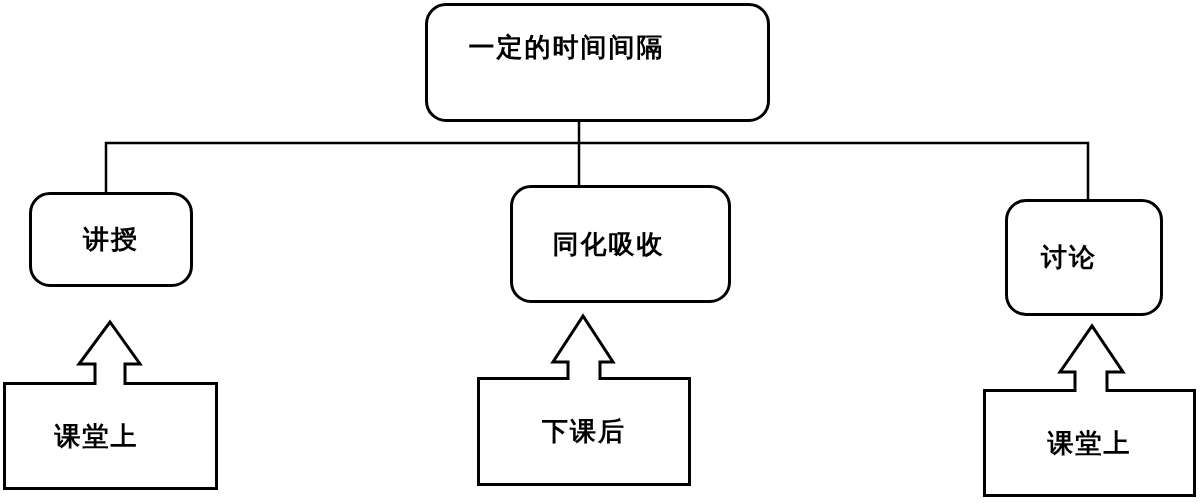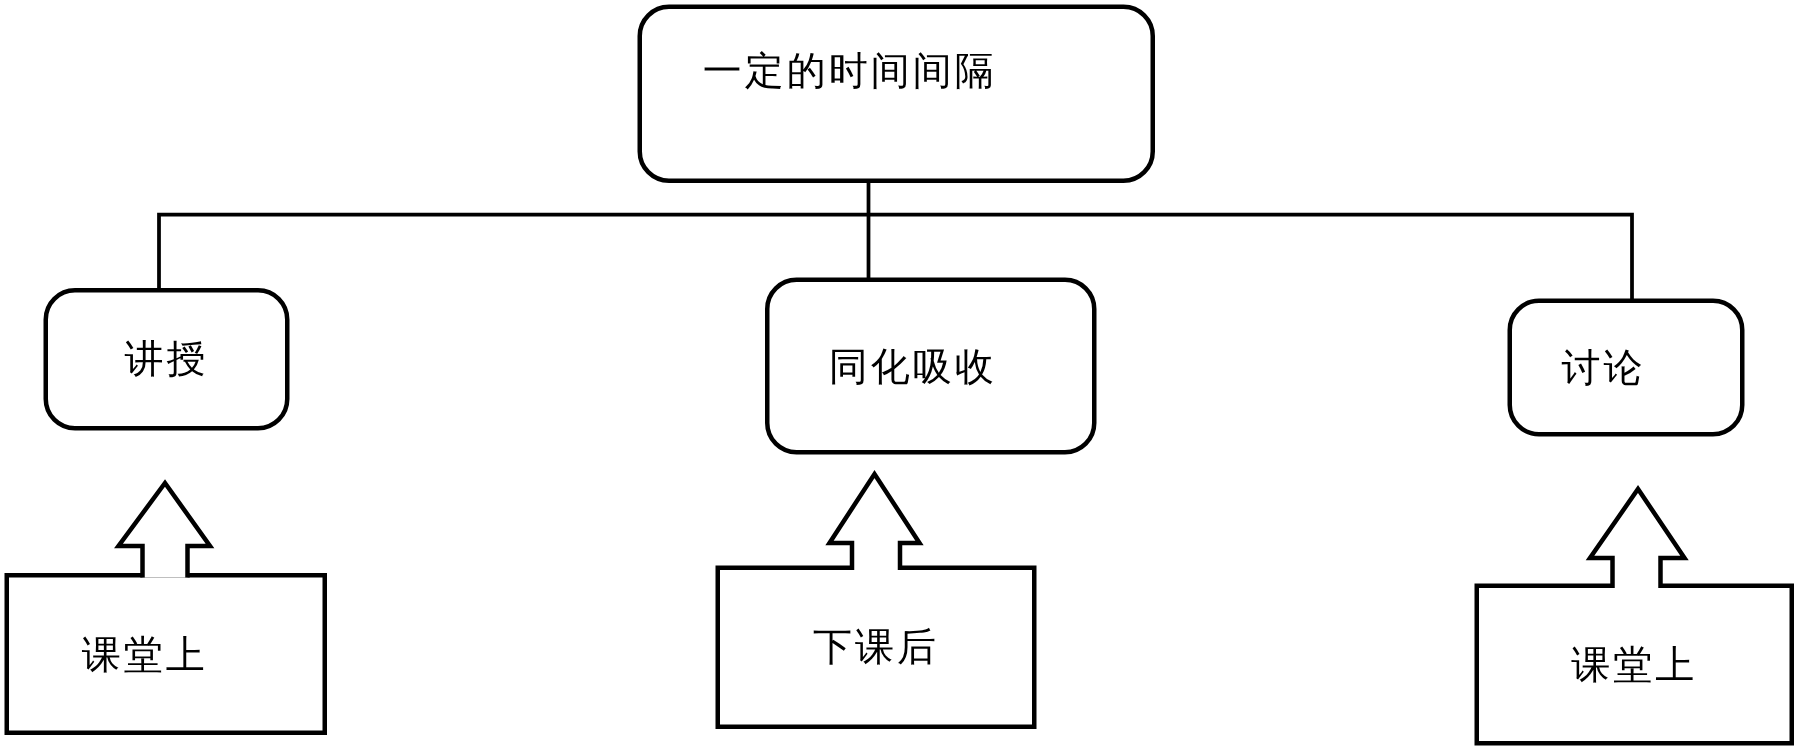--- a/index.html
+++ b/index.html
@@ -20,33 +20,34 @@
     position: absolute;
     box-sizing: border-box;
     background: #ffffff;
     border: 3px solid #000000;
     display: flex;
     align-items: center;
     justify-content: center;
     font-size: 26px;
     letter-spacing: 2px;
     z-index: 1;
+    font-weight: bold;
   }
   .rounded {
     border-radius: 21px;
   }
   .root-box {
     left: 425px; top: 3px; width: 345px; height: 119px;
     align-items: flex-start;
     padding-top: 24px;
     padding-right: 62px;
   }
   .node-left   { left: 29px;   top: 192px; width: 164px; height: 95px; }
   .node-mid    { left: 477px;  top: 185px; width: 221px; height: 118px; padding-right: 24px; margin-left: 33px; }
-  .node-right  { left: 1005px; top: 199px; width: 158px; height: 92px; padding-right: 30px; }
+  .node-right  { left: 1005px; top: 199px; width: 158px; height: 117px; padding-right: 30px; }
   .src-left    { left: 3px;    top: 382px; width: 215px; height: 108px; padding-right: 28px; }
   .src-mid     { left: 477px;  top: 377px; width: 214px; height: 109px; }
   .src-right   { left: 983px;  top: 389px; width: 213px; height: 108px; }
   .overlay {
     position: absolute;
     left: 0; top: 0;
     width: 1200px;
     height: 503px;
     z-index: 2;
     pointer-events: none;

